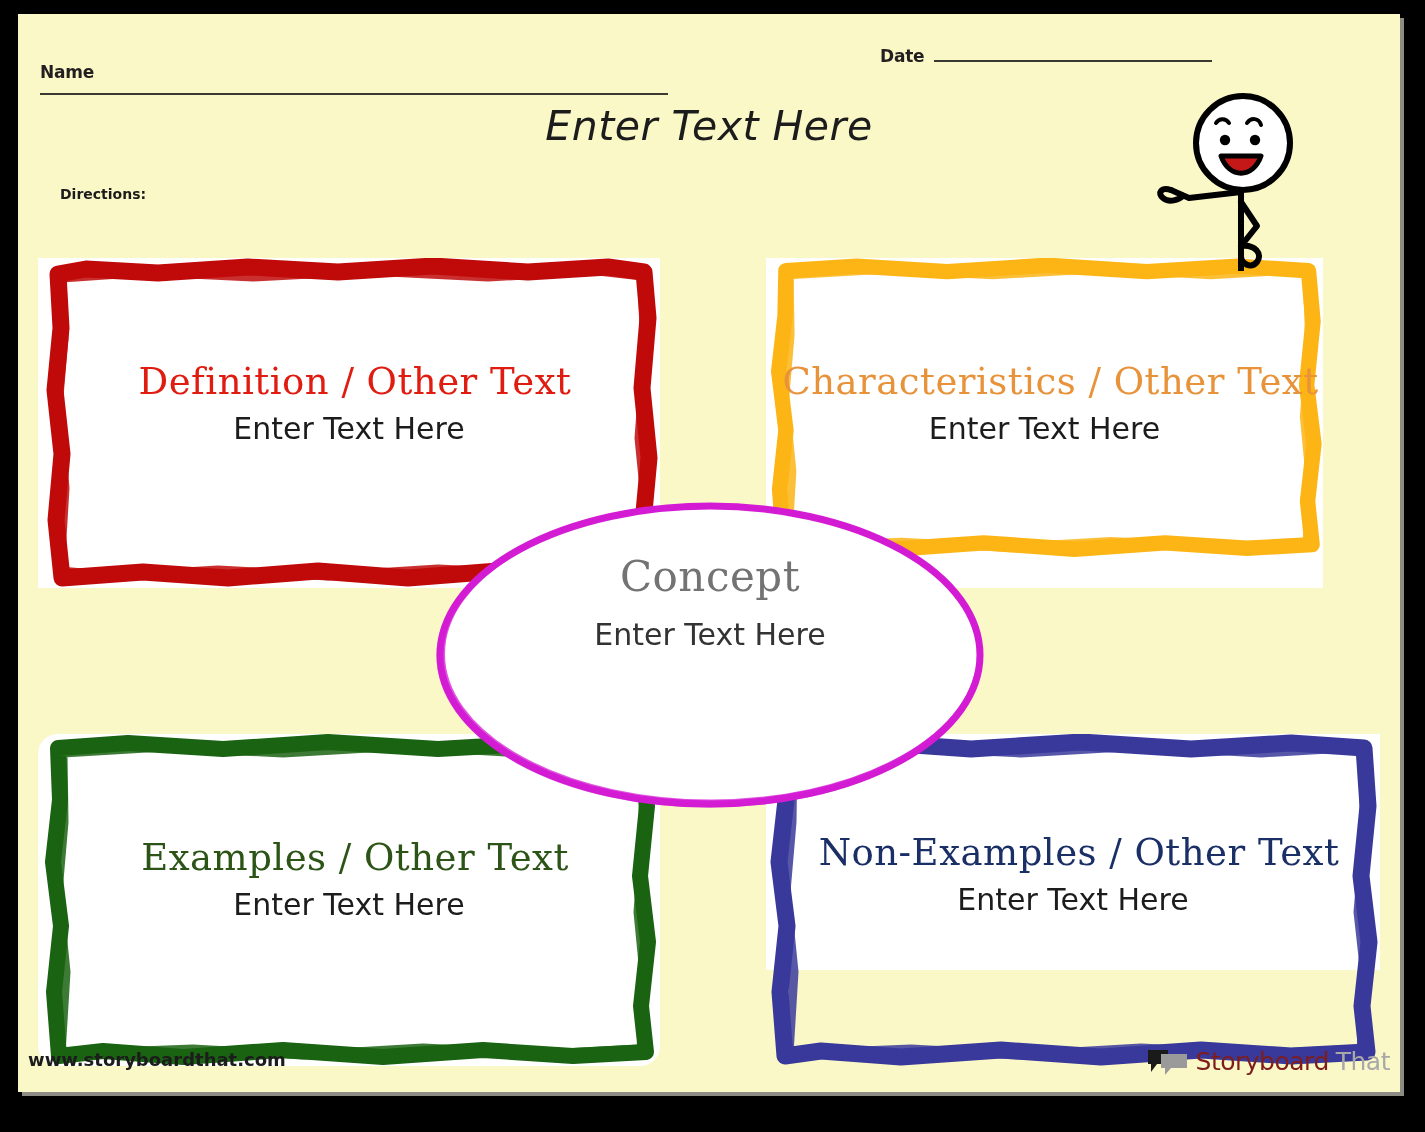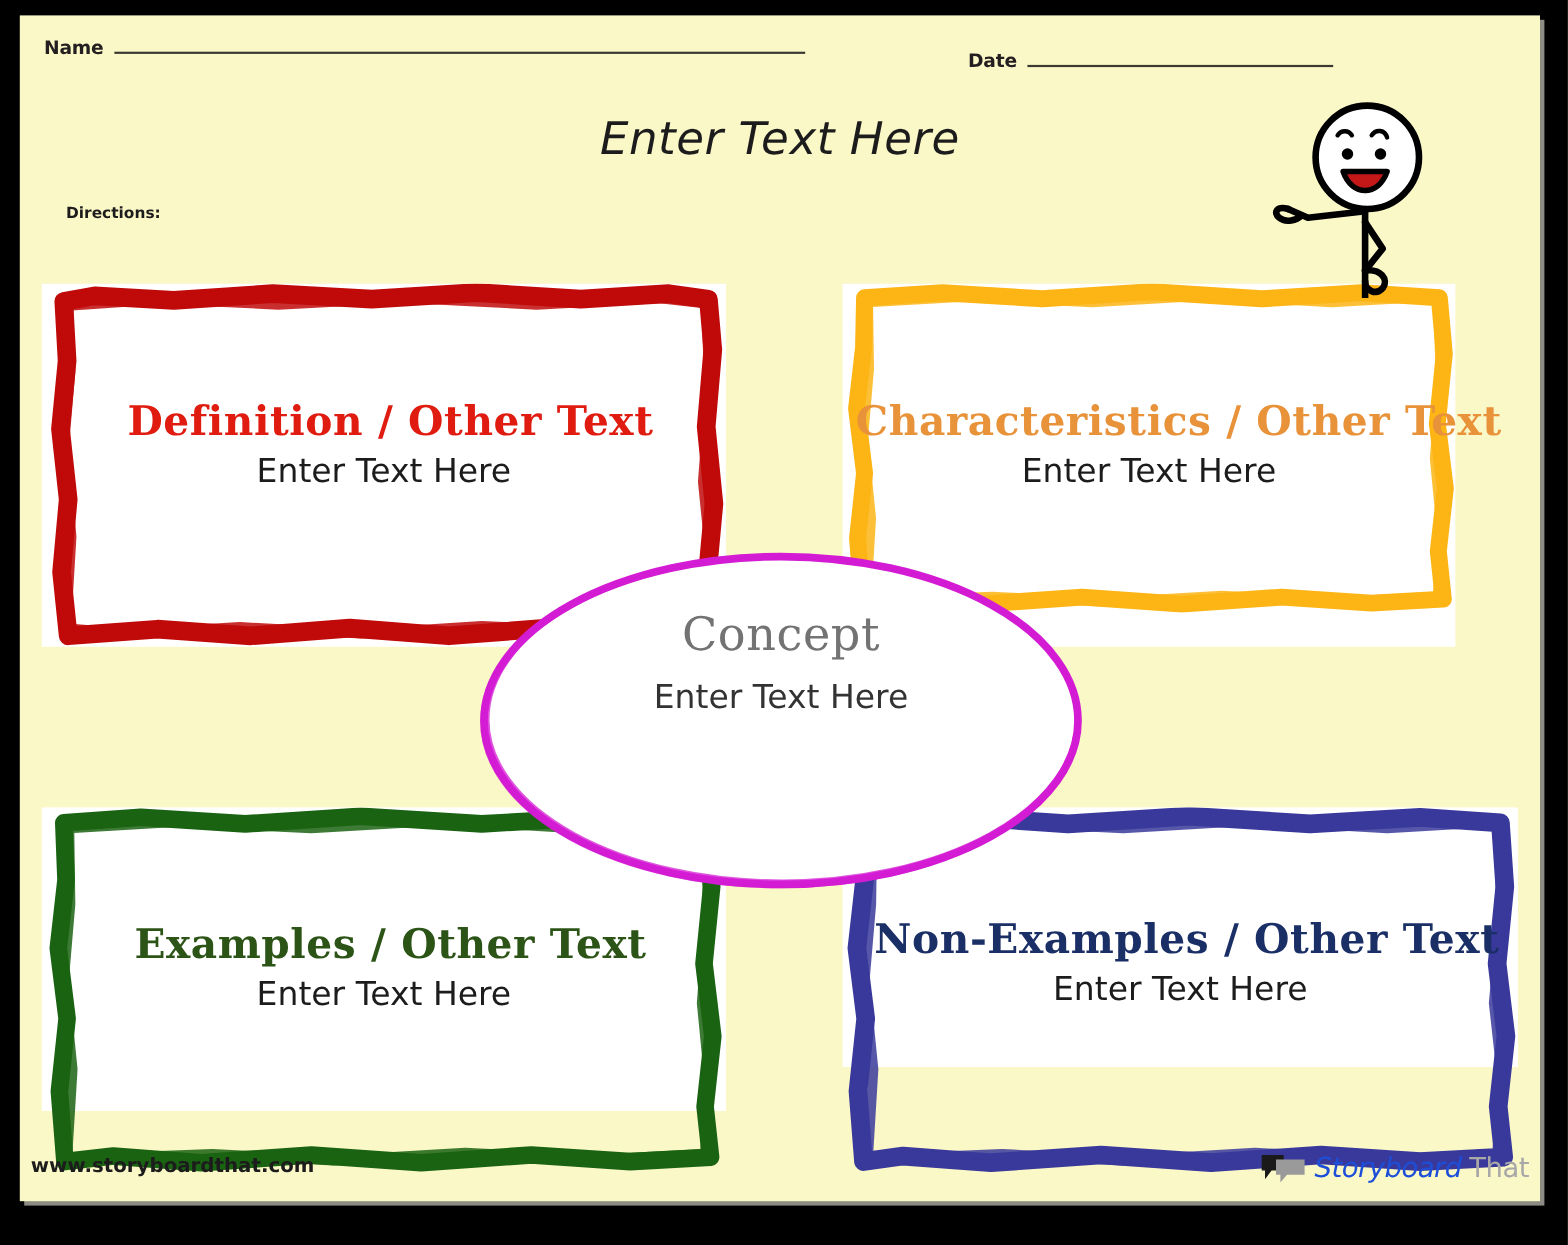--- a/index.html
+++ b/index.html
@@ -47,21 +47,21 @@
     font-weight: bold;
     font-size: 17px;
     color: #231f20;
     letter-spacing: -0.2px;
   }
   .field-rule {
     display: block;
     border-bottom: 2px solid #3a3a32;
     height: 1px;
   }
-  #name-field { left: 22px; top: 20px; }
+  #name-field { left: 22px; top: 48px; flex-direction: column; }
   #name-field .field-rule { width: 628px; }
   #date-field { left: 862px; top: 32px; }
   #date-field .field-rule { width: 278px; }
 
   #sheet-title {
     position: absolute;
     left: 0; top: 88px;
     width: 1382px;
     text-align: center;
     font-family: "DejaVu Sans", sans-serif;
@@ -91,38 +91,38 @@
     inset: 0;
     pointer-events: none;
   }
   .qbox .inner {
     position: absolute;
     left: 0; right: 0;
     text-align: center;
   }
   .q-title {
     font-family: "DejaVu Serif", serif;
-    font-weight: bold;
+    font-weight: normal;
     font-size: 37px;
     letter-spacing: 0.5px;
     line-height: 1.05;
     white-space: nowrap;
     padding-left: 12px;
   }
   .q-body {
     font-family: "DejaVu Sans", sans-serif;
     font-size: 30px;
     color: #1c1c1c;
     margin-top: 10px;
     line-height: 1.1;
   }
 
   #box-definition      { left: 20px;  top: 244px; width: 622px;  height: 330px; }
   #box-characteristics { left: 748px; top: 244px; width: 557px;  height: 330px; }
-  #box-examples        { left: 20px;  top: 720px; width: 622px;  height: 276px; }
+  #box-examples        { left: 20px;  top: 720px; width: 622px;  height: 332px; border-radius: 20px; }
   #box-nonexamples     { left: 748px; top: 720px; width: 614px;  height: 236px; }
 
   #box-definition .inner      { top: 105px; }
   #box-characteristics .inner { top: 105px; }
   #box-examples .inner        { top: 105px; }
   #box-nonexamples .inner     { top: 100px; }
 
   
   #concept-ellipse {
     position: absolute;
@@ -169,21 +169,21 @@
     right: 10px; bottom: 16px;
     display: flex;
     align-items: center;
     gap: 7px;
   }
   #brand-logo .logo-mark {
     display: block;
     width: 42px; height: 27px;
   }
   .logo-word { font-family: "DejaVu Sans", sans-serif; font-size: 25px; letter-spacing: -0.5px; }
-  .logo-word-a { color: #1d4ed8; font-style: italic; }
+  .logo-word-a { color: #7f1d1d; }
   .logo-word-b { color: #a8a8a8; }
 </style>
 </head>
 <body>
 
 <div id="page">
   <div id="sheet-shadow"></div>
   <div id="sheet">
 
     <div class="field" id="name-field">

